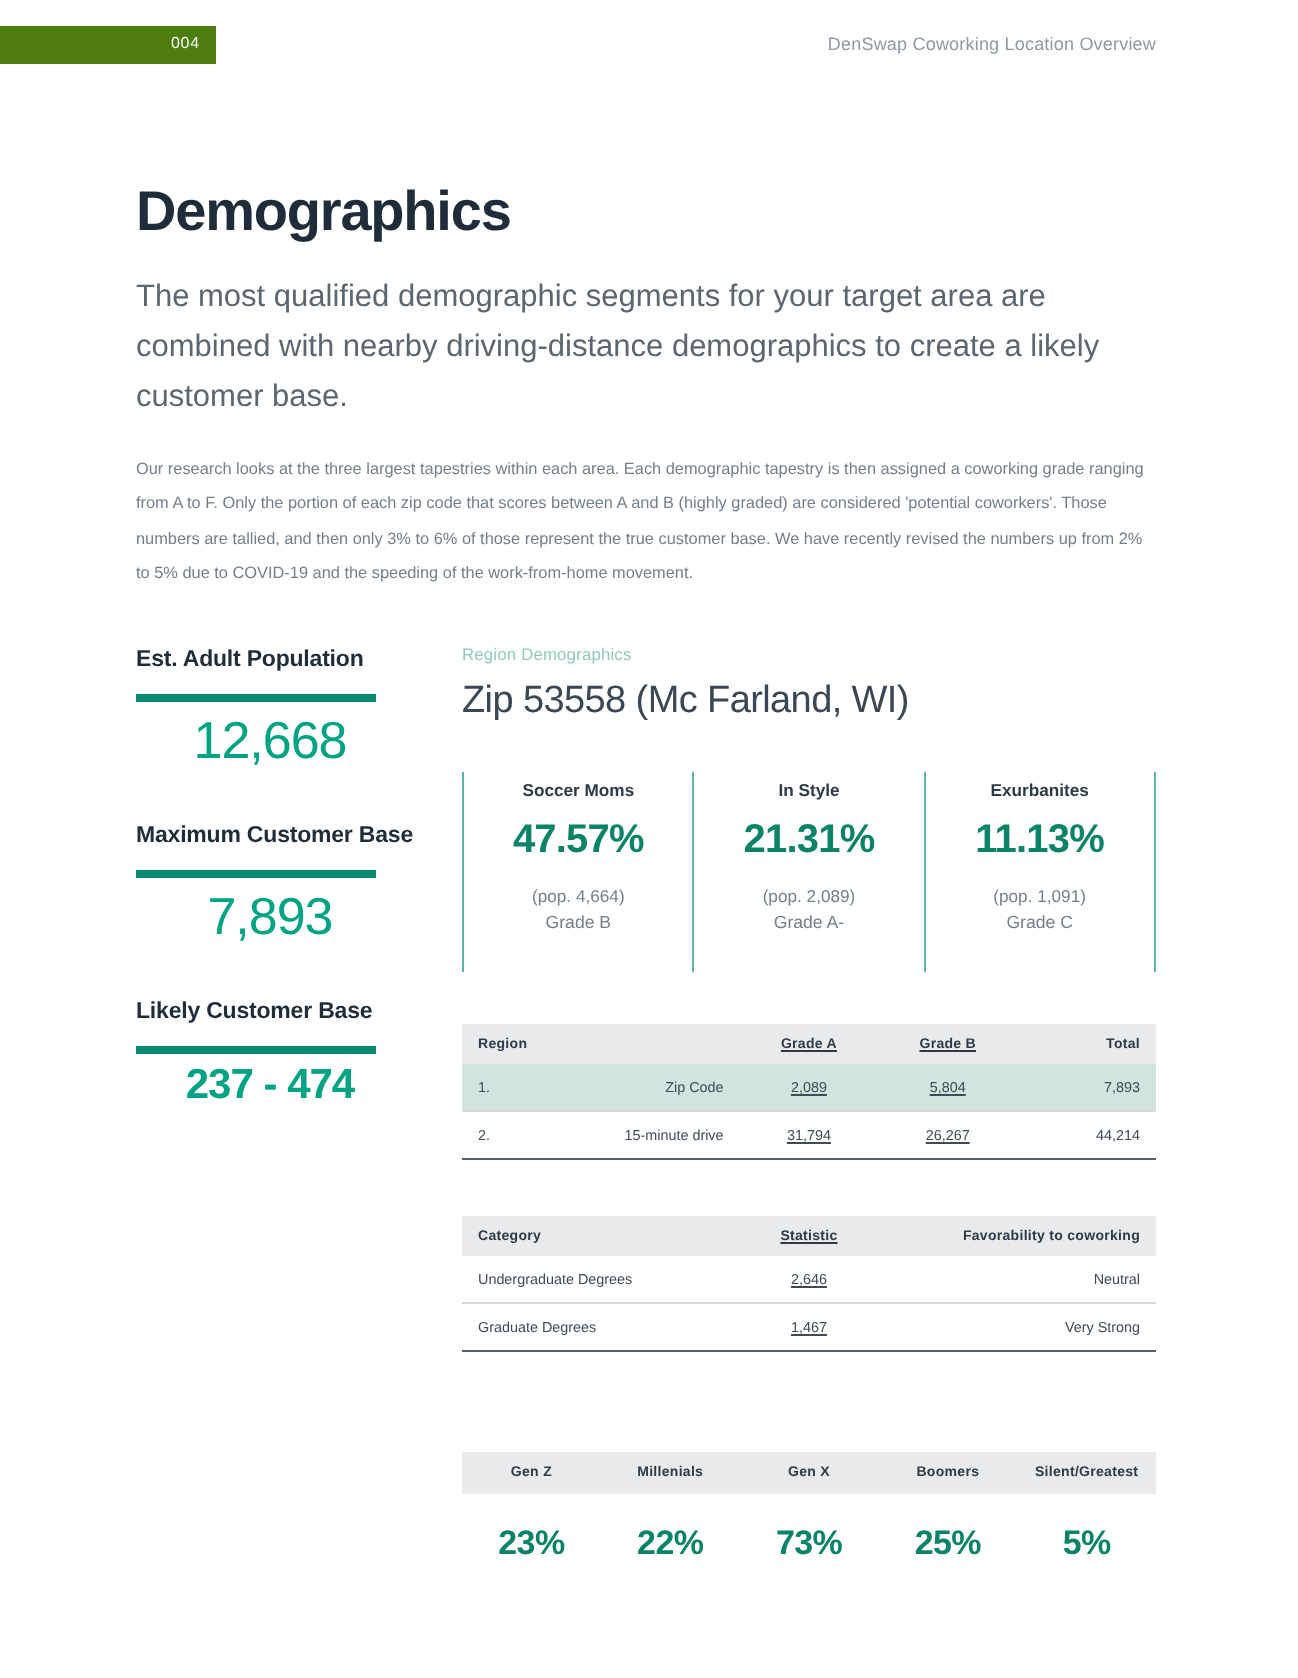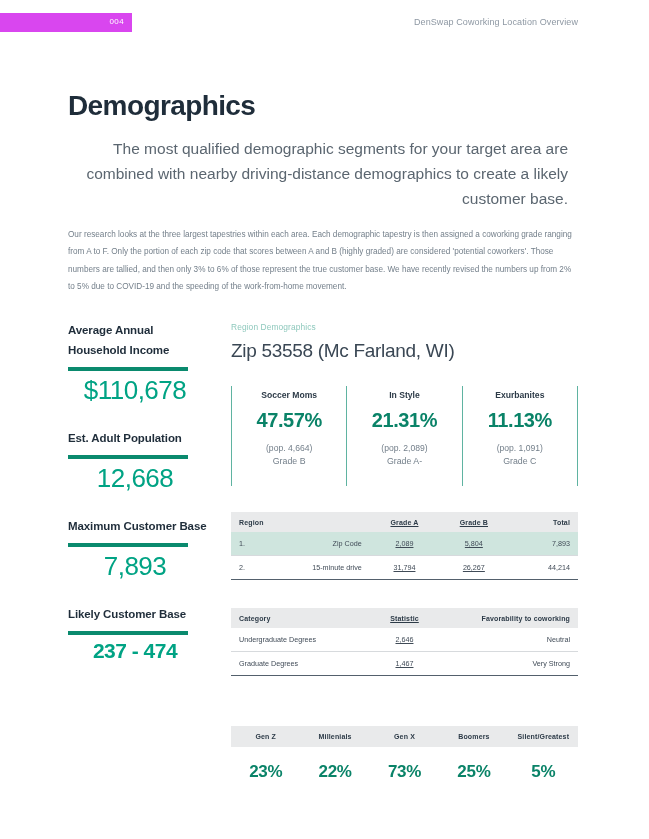--- a/index.html
+++ b/index.html
@@ -23,22 +23,21 @@
     top: 13px;
     width: 649px;
     height: 20px;
   }
   .page-badge {
     position: absolute;
     left: 0;
     top: 0;
     width: 108px;
     height: 19px;
-    background: #d946ef;
-    padding-left: 24px;
+    background: #4d7c0f;
   }
   .page-badge-label {
     position: absolute;
     right: 8px;
     top: 4px;
     font-size: 8px;
     letter-spacing: .4px;
     color: #ffffff;
     font-weight: 400;
   }
@@ -65,21 +64,20 @@
   }
   .lede {
     position: absolute;
     left: 68px;
     top: 120px;
     width: 500px;
     font-size: 15.5px;
     line-height: 25px;
     color: #5b6670;
     font-weight: 400;
-    text-align: right;
   }
   .body-copy {
     position: absolute;
     left: 68px;
     top: 218px;
     width: 512px;
     font-size: 8.2px;
     line-height: 17.2px;
     color: #737f8a;
   }
@@ -246,25 +244,20 @@
   </div>
   <div class="header-title">DenSwap Coworking Location Overview</div>
 </div>
 
 <h1 class="page-title">Demographics</h1>
 <p class="lede">The most qualified demographic segments for your target area are combined with nearby driving-distance demographics to create a likely customer base.</p>
 <p class="body-copy">Our research looks at the three largest tapestries within each area. Each demographic tapestry is then assigned a coworking grade ranging from A to F. Only the portion of each zip code that scores between A and B (highly graded) are considered 'potential coworkers'. Those numbers are tallied, and then only 3% to 6% of those represent the true customer base. We have recently revised the numbers up from 2% to 5% due to COVID-19 and the speeding of the work-from-home movement.</p>
 
 <div class="stat-rail">
 
-  <div class="stat-block">
-    <div class="stat-label">Average Annual Household Income</div>
-    <div class="stat-rule"></div>
-    <div class="stat-value">$110,678</div>
-  </div>
 
   <div class="stat-block">
     <div class="stat-label">Est. Adult Population</div>
     <div class="stat-rule"></div>
     <div class="stat-value">12,668</div>
   </div>
 
   <div class="stat-block">
     <div class="stat-label">Maximum Customer Base</div>
     <div class="stat-rule"></div>

